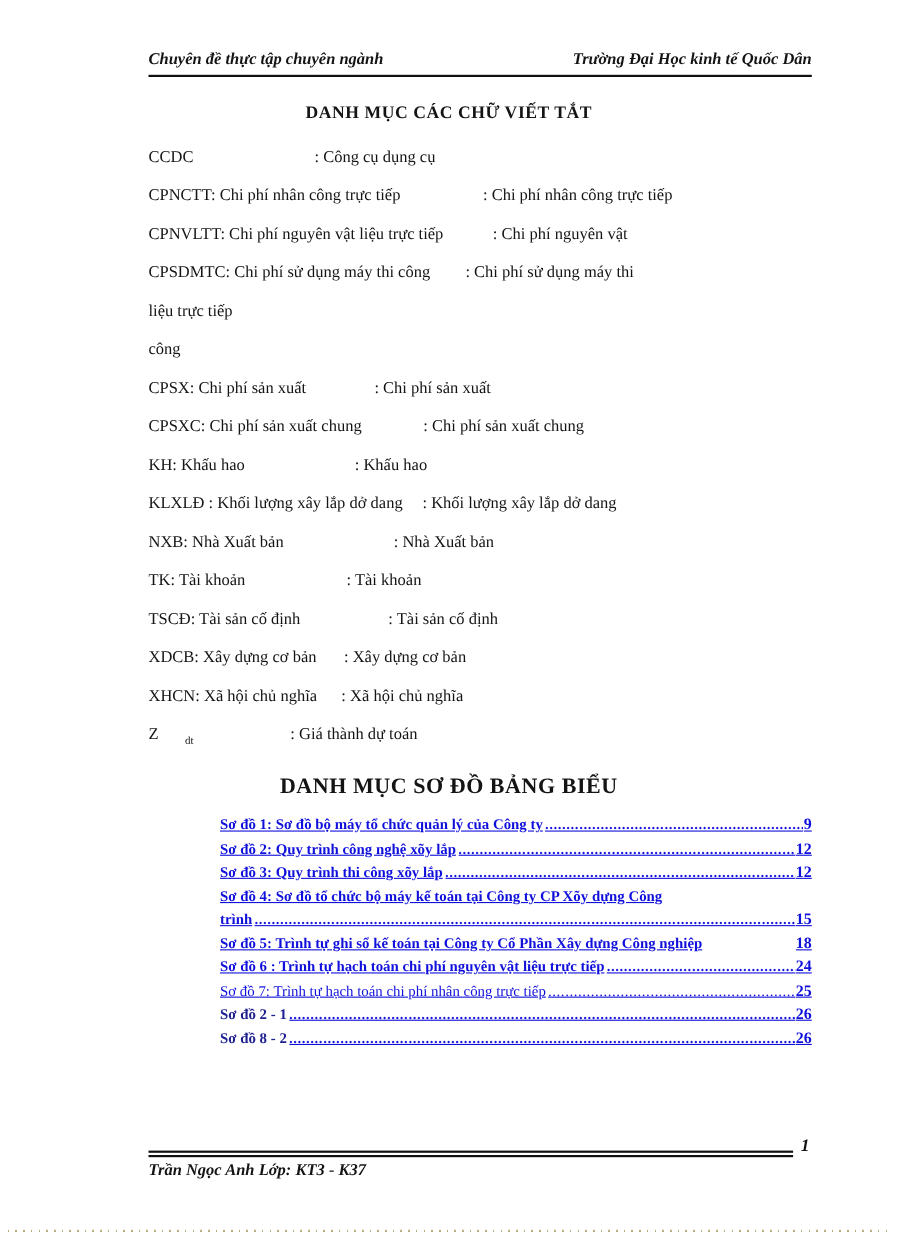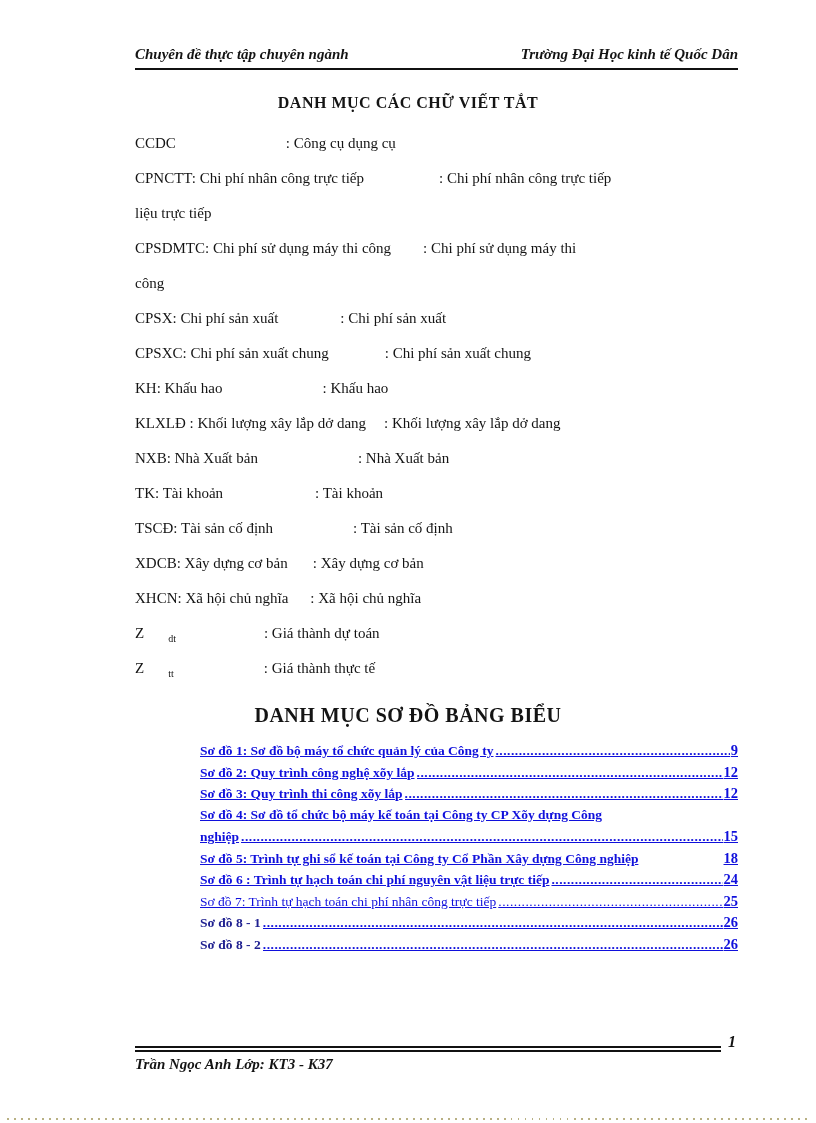--- a/index.html
+++ b/index.html
@@ -78,34 +78,34 @@
   <div class="header">
     <span>Chuyên đề thực tập chuyên ngành</span>
     <span>Trường Đại Học kinh tế Quốc Dân</span>
   </div>
 
   <div class="title1">DANH MỤC CÁC CHỮ VIẾT TẮT</div>
 
   <div class="abbr">
     <div class="abbr-row"><span>CCDC</span><span class="sp" style="width:110px"></span><span>: Công cụ dụng cụ</span></div>
     <div class="abbr-row"><span>CPNCTT: Chi phí nhân công trực tiếp</span><span class="sp" style="width:75px"></span><span>: Chi phí nhân công trực tiếp</span></div>
+    <div class="abbr-row"><span>CPNVLTT: Chi phí nguyên vật liệu trực tiếp</span><span class="sp" style="width:45px"></span><span>: Chi phí nguyên vật</span></div>
+    <div class="abbr-row"><span>CPSDMTC: Chi phí sử dụng máy thi công</span><span class="sp" style="width:32px"></span><span>: Chi phí sử dụng máy thi</span></div>
     <div class="abbr-row"><span>liệu trực tiếp</span></div>
-    <div class="abbr-row"><span>CPSDMTC: Chi phí sử dụng máy thi công</span><span class="sp" style="width:32px"></span><span>: Chi phí sử dụng máy thi</span></div>
     <div class="abbr-row"><span>công</span></div>
     <div class="abbr-row"><span>CPSX: Chi phí sản xuất</span><span class="sp" style="width:62px"></span><span>: Chi phí sản xuất</span></div>
     <div class="abbr-row"><span>CPSXC: Chi phí sản xuất chung</span><span class="sp" style="width:56px"></span><span>: Chi phí sản xuất chung</span></div>
     <div class="abbr-row"><span>KH: Khấu hao</span><span class="sp" style="width:100px"></span><span>: Khấu hao</span></div>
     <div class="abbr-row"><span>KLXLĐ : Khối lượng xây lắp dở dang</span><span class="sp" style="width:18px"></span><span>: Khối lượng xây lắp dở dang</span></div>
     <div class="abbr-row"><span>NXB: Nhà Xuất bản</span><span class="sp" style="width:100px"></span><span>: Nhà Xuất bản</span></div>
     <div class="abbr-row"><span>TK: Tài khoản</span><span class="sp" style="width:92px"></span><span>: Tài khoản</span></div>
     <div class="abbr-row"><span>TSCĐ: Tài sản cố định</span><span class="sp" style="width:80px"></span><span>: Tài sản cố định</span></div>
     <div class="abbr-row"><span>XDCB: Xây dựng cơ bản</span><span class="sp" style="width:25px"></span><span>: Xây dựng cơ bản</span></div>
     <div class="abbr-row"><span>XHCN: Xã hội chủ nghĩa</span><span class="sp" style="width:22px"></span><span>: Xã hội chủ nghĩa</span></div>
     <div class="abbr-row"><span><span>Z</span><sub>dt</sub></span><span class="sp" style="width:88px"></span><span>: Giá thành dự toán</span></div>
-    <div class="abbr-row"><span><span>Z</span><sub>tt</sub></span><span class="sp" style="width:90px"></span><span>: Giá thành thực tế</span></div>
   </div>
 
   <div class="title2">DANH MỤC SƠ ĐỒ BẢNG BIỂU</div>
 
   <div class="toc">
     <a class="toc-row">
         <span class="tl">Sơ đồ 1: Sơ đồ bộ máy tổ chức quản lý của Công ty</span>
         <span class="lead"></span>
         <span class="pg">9</span>
       </a>
@@ -118,41 +118,41 @@
         <span class="tl">Sơ đồ 3: Quy trình thi công xõy lắp </span>
         <span class="lead"></span>
         <span class="pg">12</span>
       </a>
     <a class="toc-row no-lead">
         <span class="tl">Sơ đồ 4: Sơ đồ tổ chức bộ máy kế toán tại Công ty CP Xõy dựng Công</span>
         <span class="lead"></span>
         <span class="pg"></span>
       </a>
     <a class="toc-row">
-        <span class="tl">nghiệp </span>
+        <span class="tl">trình </span>
         <span class="lead"></span>
         <span class="pg">15</span>
       </a>
     <a class="toc-row no-lead">
         <span class="tl">Sơ đồ 5: Trình tự ghi sổ kế toán tại Công ty Cổ Phần Xây dựng Công nghiệp</span>
         <span class="lead"></span>
         <span class="pg">18</span>
       </a>
     <a class="toc-row">
         <span class="tl">Sơ đồ 6 : Trình tự hạch toán chi phí nguyên vật liệu trực tiếp </span>
         <span class="lead"></span>
         <span class="pg">24</span>
       </a>
     <a class="toc-row light">
         <span class="tl">Sơ đồ 7: Trình tự hạch toán chi phí nhân công trực tiếp </span>
         <span class="lead"></span>
         <span class="pg">25</span>
       </a>
     <a class="toc-row plain-label">
-        <span class="tl">Sơ đồ 8 - 1</span>
+        <span class="tl">Sơ đồ 2 - 1</span>
         <span class="lead"></span>
         <span class="pg">26</span>
       </a>
     <a class="toc-row plain-label">
         <span class="tl">Sơ đồ 8 - 2</span>
         <span class="lead"></span>
         <span class="pg">26</span>
       </a>
   </div>
 

